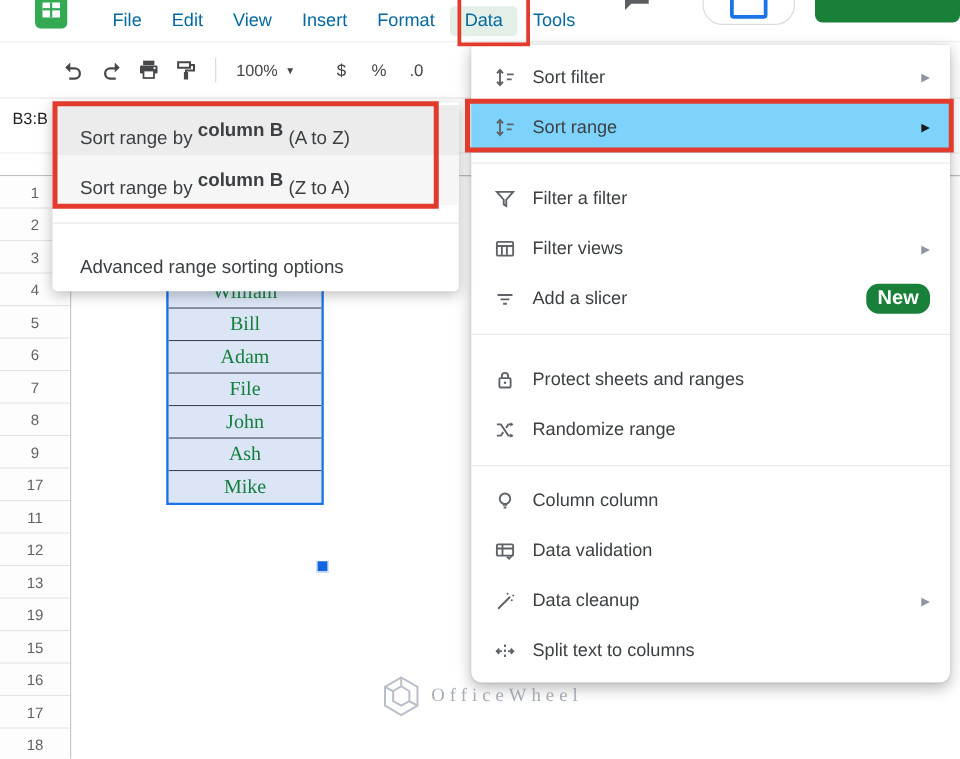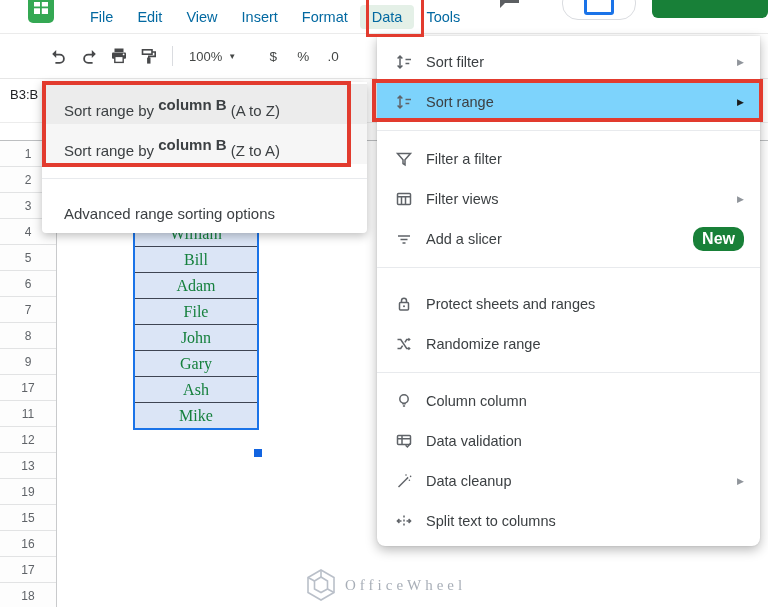--- a/index.html
+++ b/index.html
@@ -49,21 +49,21 @@
   
   .selblock{position:absolute;left:133px;top:193px;width:126px;border:2px solid var(--selb);
             background:var(--self);box-sizing:border-box;z-index:2;}
   .cell{height:25px;border-bottom:1px solid #3e4453;font-size:16px;color:#15803d;
         display:flex;align-items:center;justify-content:center;background:var(--self);font-family:Liberation Serif, serif;}
   .cell:last-child{border-bottom:none;}
   .fillhandle{position:absolute;left:253px;top:448px;width:8px;height:8px;background:#1264e0;
               border:1px solid #fff;z-index:6;}
 
   
-  .watermark{position:absolute;left:305px;top:568px;display:flex;align-items:center;gap:8px;
+  .watermark{position:absolute;left:305px;top:540px;display:flex;align-items:center;gap:8px;
              opacity:.6;z-index:18;pointer-events:none;}
   .wmtext{font-family:"Liberation Serif","DejaVu Serif",serif;font-size:15px;letter-spacing:4px;
           color:#6d7887;}
 
   
   .menu{position:absolute;left:377px;top:36px;width:383px;z-index:10;background:#fff;
         border-radius:0 0 8px 8px;box-shadow:0 4px 12px rgba(0,0,0,.28),0 0 2px rgba(0,0,0,.12);
         padding:6px 0 5px;box-sizing:border-box;}
   .mi{height:40px;display:flex;align-items:center;padding:0 16px 0 18px;gap:13px;font-size:14.5px;
       color:#3c4043;cursor:default;}
@@ -194,21 +194,20 @@
   <div class="rh">18</div>
 </div>
 
 <div class="selblock">
   <div class="cell"></div>
   <div class="cell">William</div>
   <div class="cell">Bill</div>
   <div class="cell">Adam</div>
   <div class="cell">File</div>
   <div class="cell">John</div>
-  <div class="cell">Gary</div>
   <div class="cell">Ash</div>
   <div class="cell">Mike</div>
 </div>
 <div class="fillhandle"></div>
 
 <div class="watermark">
   <svg width="32" height="34" viewBox="0 0 32 34" fill="none" stroke="#8b95a5" stroke-width="1.6">
     <path d="M16 2 29 9.5v15L16 32 3 24.5v-15z"></path>
     <path d="M16 9 22.5 13v8L16 24.5 9.5 21v-8z"></path>
     <path d="M16 9V2M22.5 21 29 24.5M9.5 13 3 9.5"></path>

